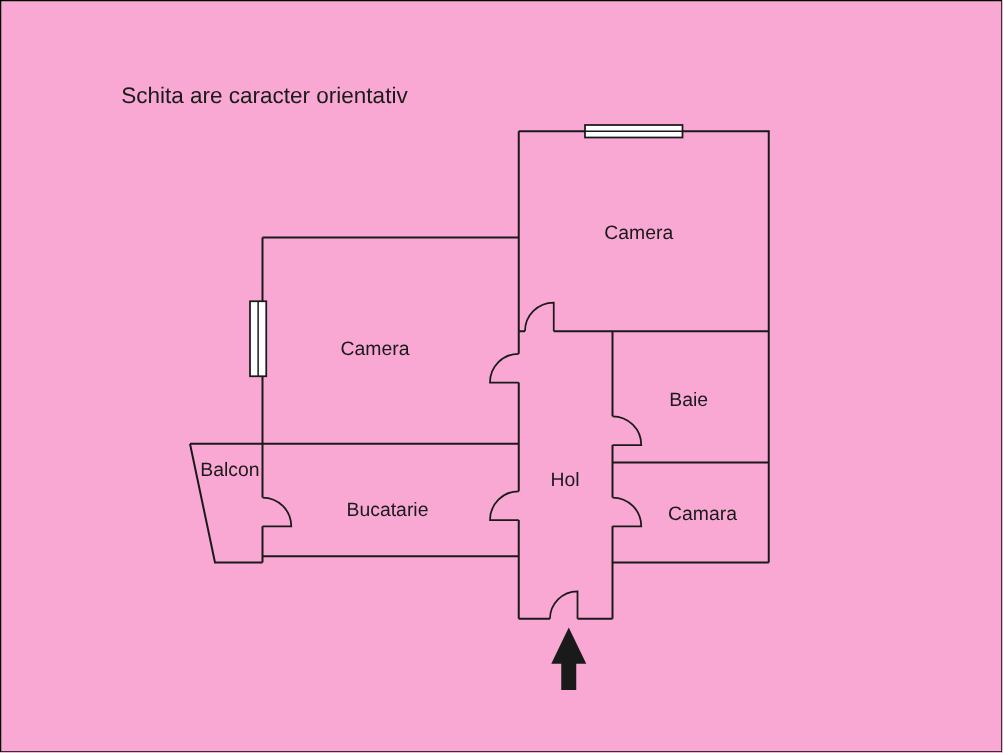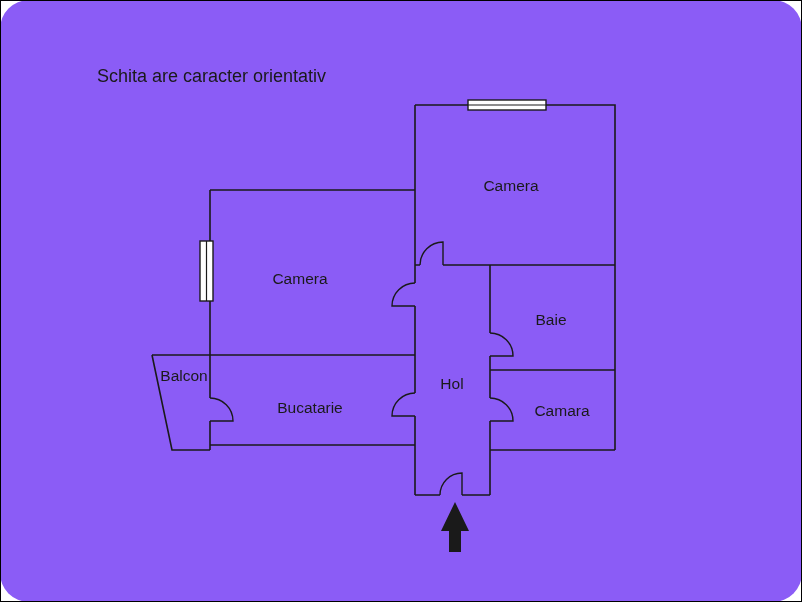--- a/index.html
+++ b/index.html
@@ -4,23 +4,22 @@
 <style>
   html, body {
     margin: 0;
     padding: 0;
     background: #ffffff;
   }
   .page {
     width: 802px;
     height: 602px;
     position: relative;
-    background: #8b5cf6;
+    background: #f9a8d4;
     font-family: "Liberation Sans", sans-serif;
-    border-radius: 29px;
   }
   svg { display: block; }
   .walls  { fill: none; stroke-width: 1.6; stroke-linecap: butt; }
   .doors  { fill: none; stroke-width: 1.4; }
   .window-rect { fill: #ffffff; stroke-width: 1.4; }
   .window-line { fill: none; stroke-width: 1.2; }
   text { fill: #1a1a1a; stroke: none; }
   .title-text { font-size: 18px; }
   .room-label { font-size: 15.5px; text-anchor: middle; }
 </style>

